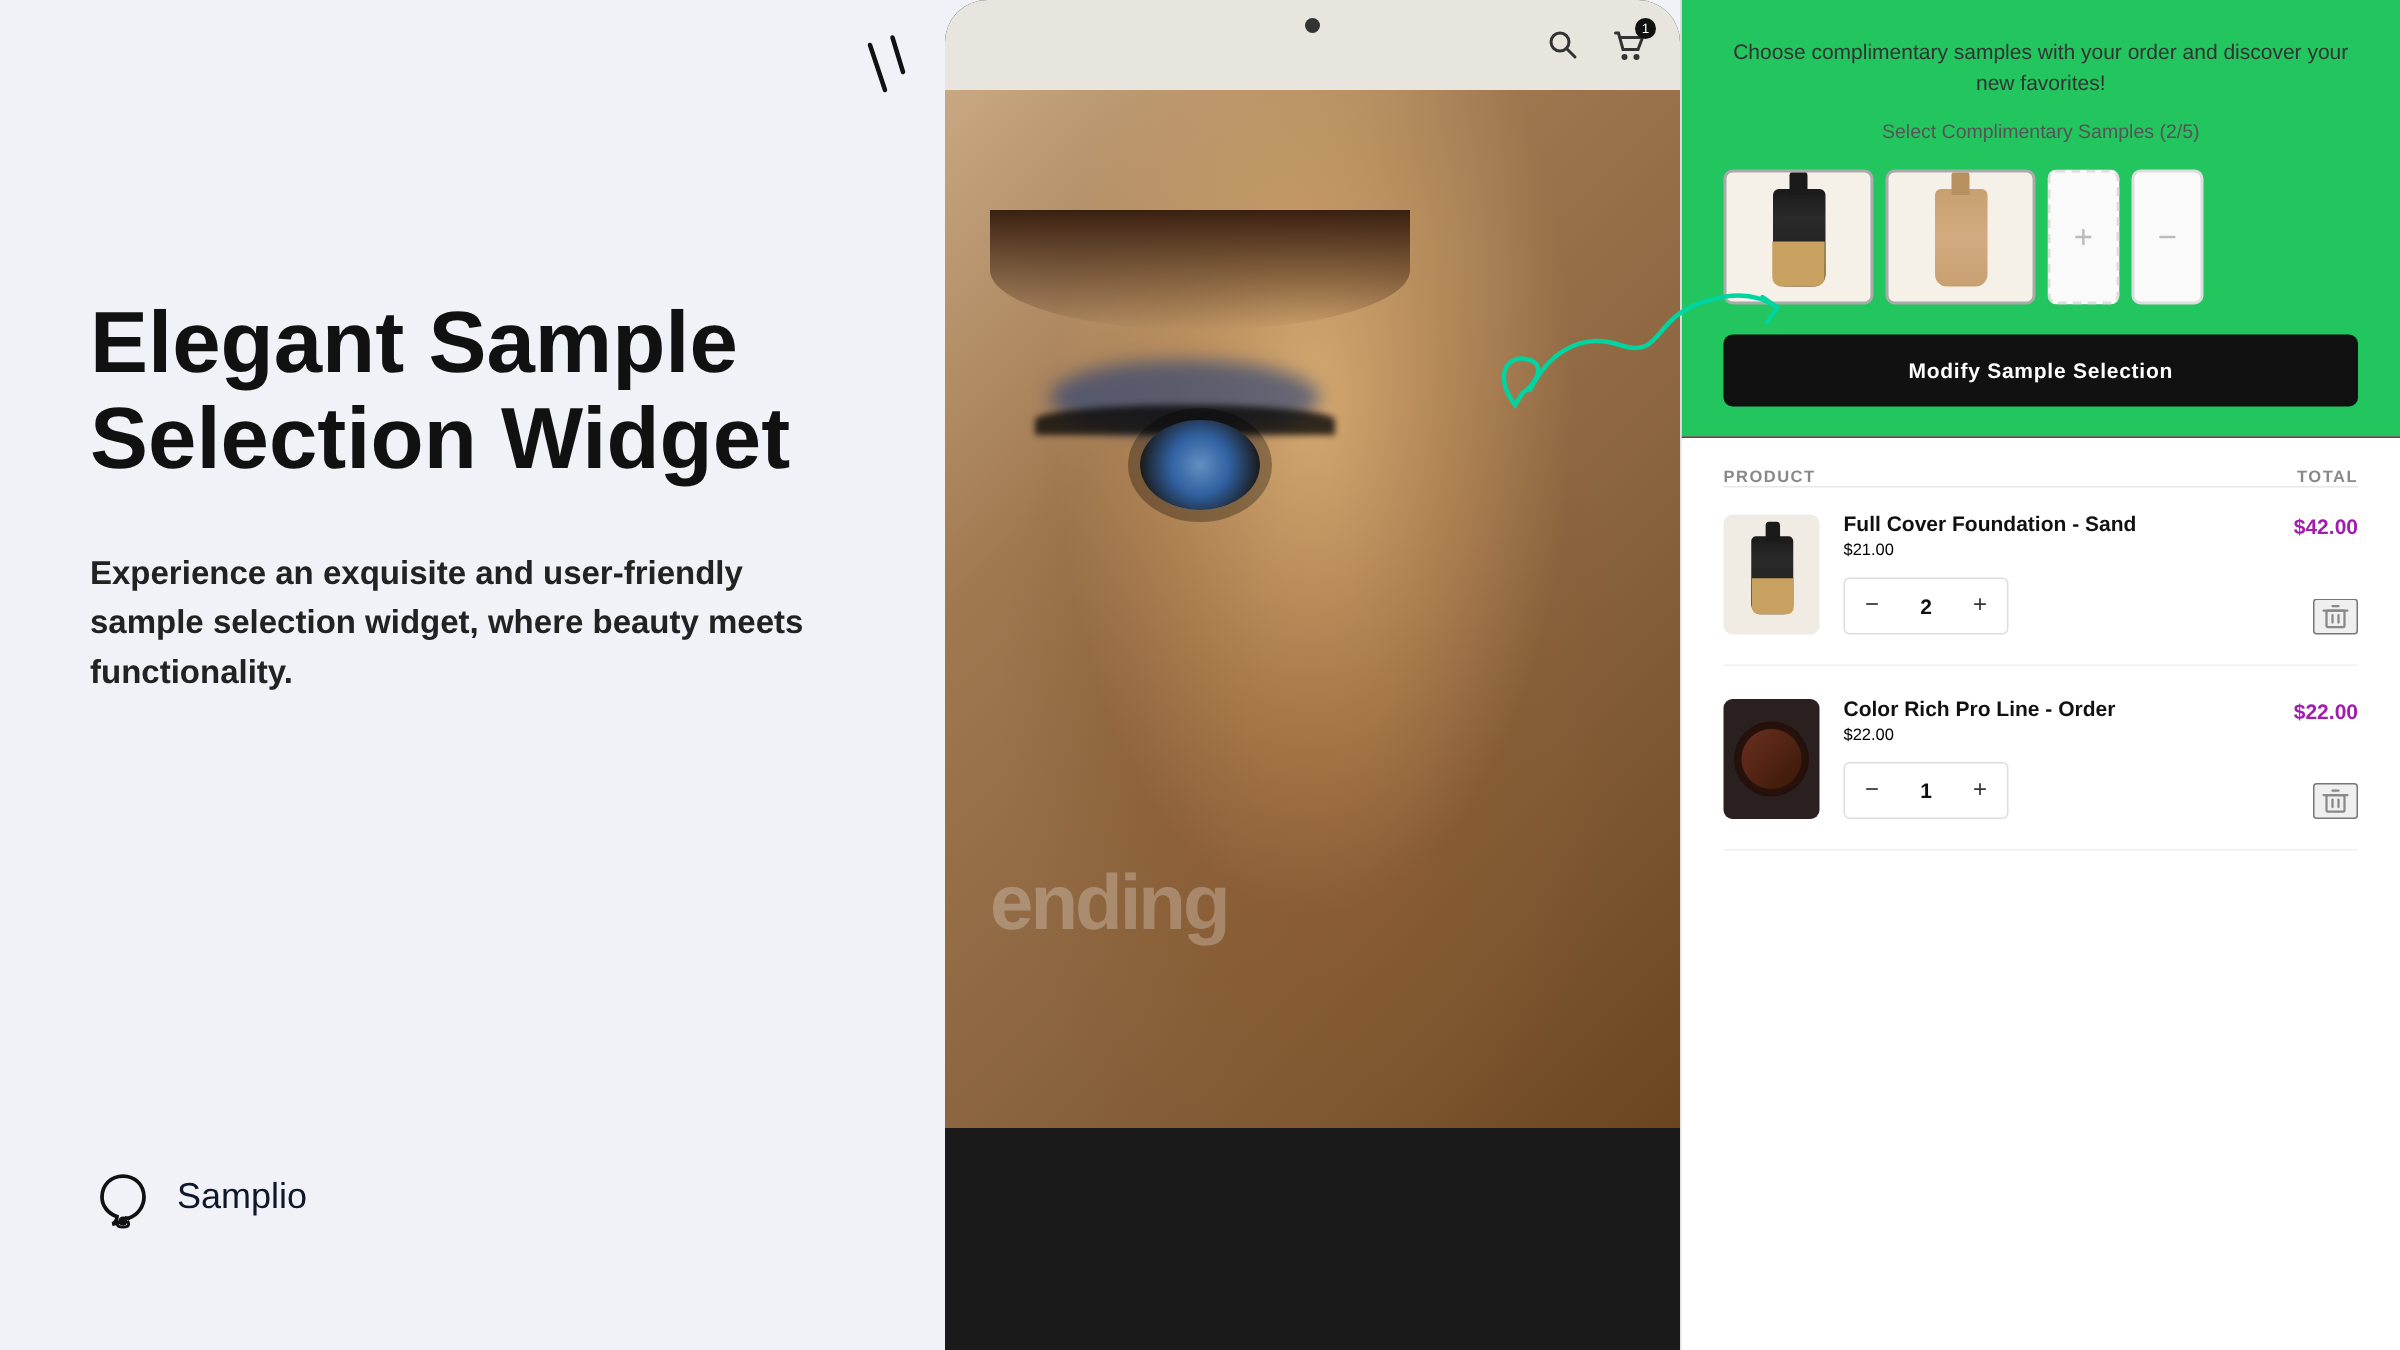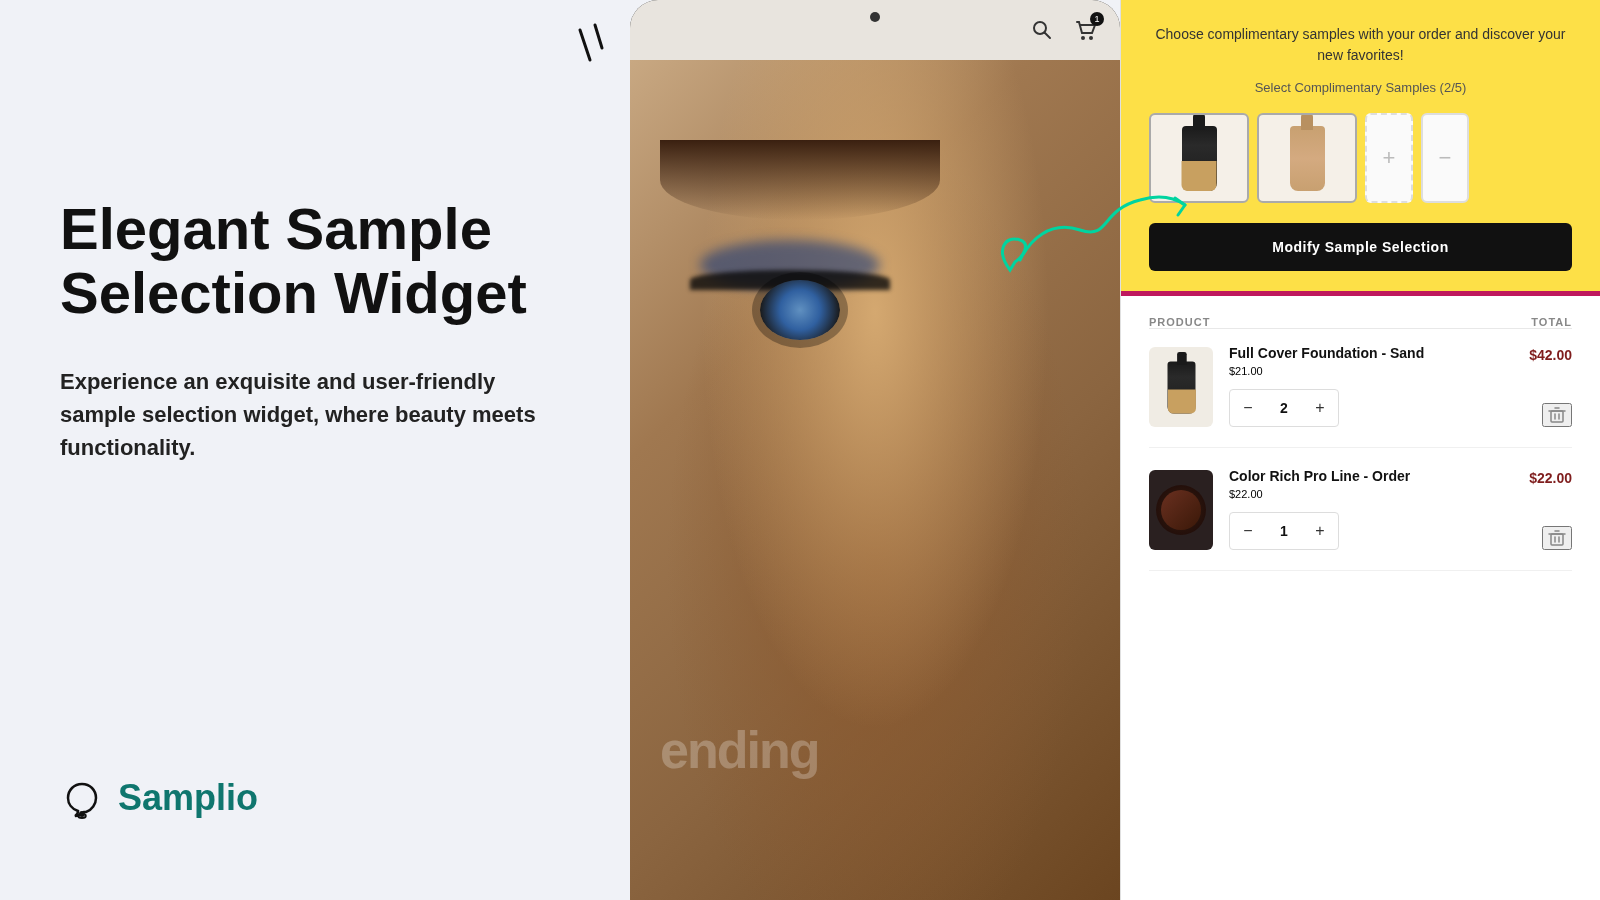--- a/index.html
+++ b/index.html
@@ -62,23 +62,23 @@
       align-items: center;
       gap: 14px;
     }
 
     .logo-icon {
       width: 44px;
       height: 44px;
     }
 
     .logo-text {
-      font-size: 36px;
-      font-weight: 700;
-      color: #0f766e;
+      font-size: 24px;
+      font-weight: 400;
+      color: #0f172a;
     }
 
     
     .device-wrapper {
       position: absolute;
       left: 630px;
       top: 0;
       width: 970px;
       height: 900px;
     }
@@ -159,21 +159,21 @@
       align-items: center;
       justify-content: center;
     }
 
     
     .face-image {
       position: absolute;
       top: 60px;
       left: 0;
       width: 490px;
-      height: 840px;
+      height: 692px;
       background: linear-gradient(135deg, #c8a882 0%, #a07850 30%, #8b6540 60%, #6b4520 100%);
       overflow: hidden;
     }
 
     
     .face-overlay {
       position: absolute;
       top: 0;
       left: 0;
       width: 100%;
@@ -201,22 +201,22 @@
       width: 480px;
       height: 900px;
       background: #fff;
       border-left: 1px solid #e0e0e0;
       overflow: hidden;
     }
 
     
     .sample-widget {
       padding: 24px 28px 20px;
-      border-bottom: 5px solid #be185d;
-      background: #fde047;
+      border-bottom: 1px solid #be185d;
+      background: #22c55e;
     }
 
     .sample-widget-title {
       text-align: center;
       font-size: 14px;
       color: #333;
       line-height: 1.5;
       margin-bottom: 14px;
     }
 
@@ -433,21 +433,21 @@
       flex: 1;
       text-align: center;
       font-size: 14px;
       font-weight: 600;
       color: #111;
     }
 
     .cart-item-total {
       font-size: 14px;
       font-weight: 600;
-      color: #7f1d1d;
+      color: #a21caf;
       white-space: nowrap;
     }
 
     .delete-btn {
       width: 30px;
       height: 30px;
       display: flex;
       align-items: center;
       justify-content: center;
       cursor: pointer;

